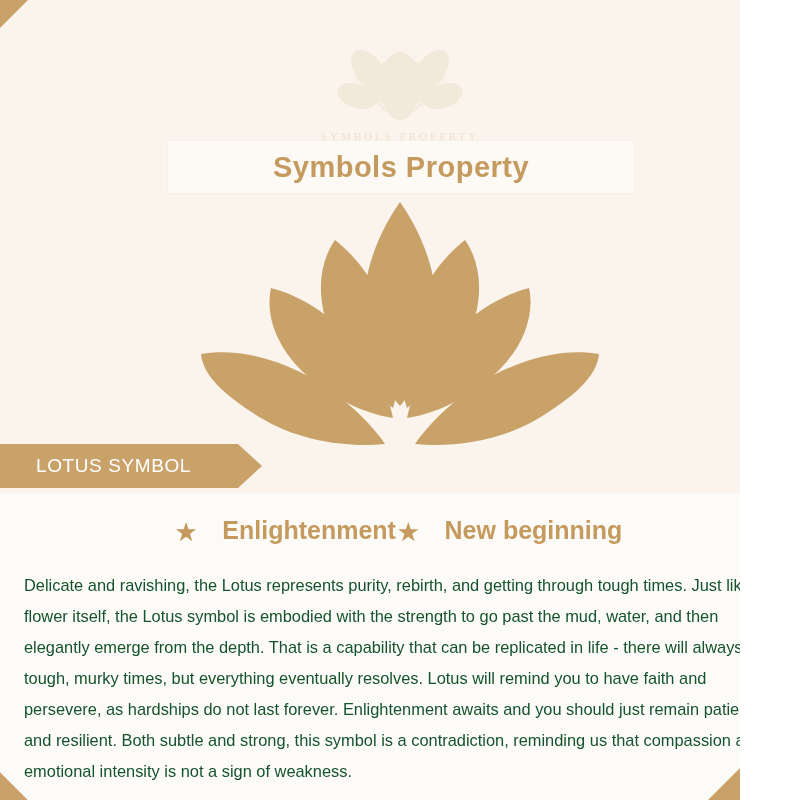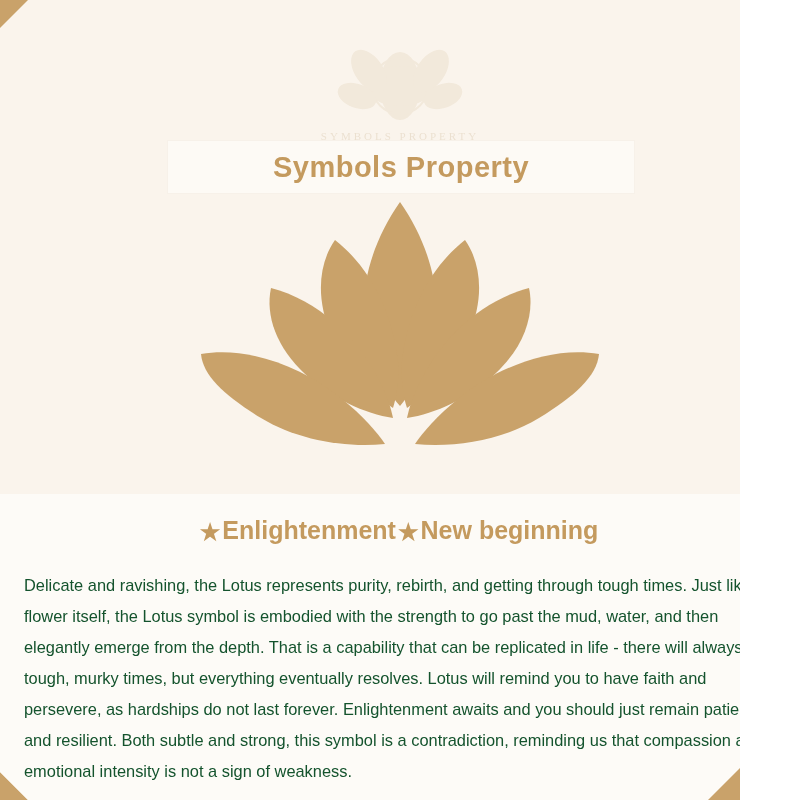--- a/index.html
+++ b/index.html
@@ -132,20 +132,21 @@
     font-size: 25px;
     font-weight: bold;
     white-space: nowrap;
   }
   .headline .star {
     font-size: 23px;
     vertical-align: -1px;
   }
   .headline .word {
     padding: 0 2px;
+    margin-left: 24px;
   }
 
   .body-text {
     position: absolute;
     left: 24px;
     right: 18px;
     top: 76px;
     font-size: 16.4px;
     line-height: 31px;
     color: #14532d;
@@ -203,20 +204,23 @@
 
           <path d="M344 92 C298 104 258 140 236 184 C228 200 224 212 222 222 C250 218 284 202 310 178 C338 152 350 120 344 92 Z"></path>
 
           <path d="M16 158 C62 150 116 170 156 202 C178 220 192 236 200 248 C160 252 112 244 76 222 C40 200 18 180 16 158 Z"></path>
 
           <path d="M414 158 C368 150 314 170 274 202 C252 220 238 236 230 248 C270 252 318 244 354 222 C390 200 412 180 414 158 Z"></path>
         </g>
       </svg>
     </div>
 
+    <div class="ribbon">
+      <span class="ribbon-label">LOTUS SYMBOL</span>
+    </div>
 
     <div class="content">
       <div class="headline">
         <span class="star">★</span><span class="word">Enlightenment</span><span class="star">★</span><span class="word">New beginning</span>
       </div>
       <div class="body-text">Delicate and ravishing, the Lotus represents purity, rebirth, and getting through tough times. Just like the flower itself, the Lotus symbol is embodied with the strength to go past the mud, water, and then elegantly emerge from the depth. That is a capability that can be replicated in life - there will always be tough, murky times, but everything eventually resolves. Lotus will remind you to have faith and persevere, as hardships do not last forever. Enlightenment awaits and you should just remain patient and resilient. Both subtle and strong, this symbol is a contradiction, reminding us that compassion and emotional intensity is not a sign of weakness.</div>
     </div>
 
     <div class="corner-accent"></div>
   </div>

